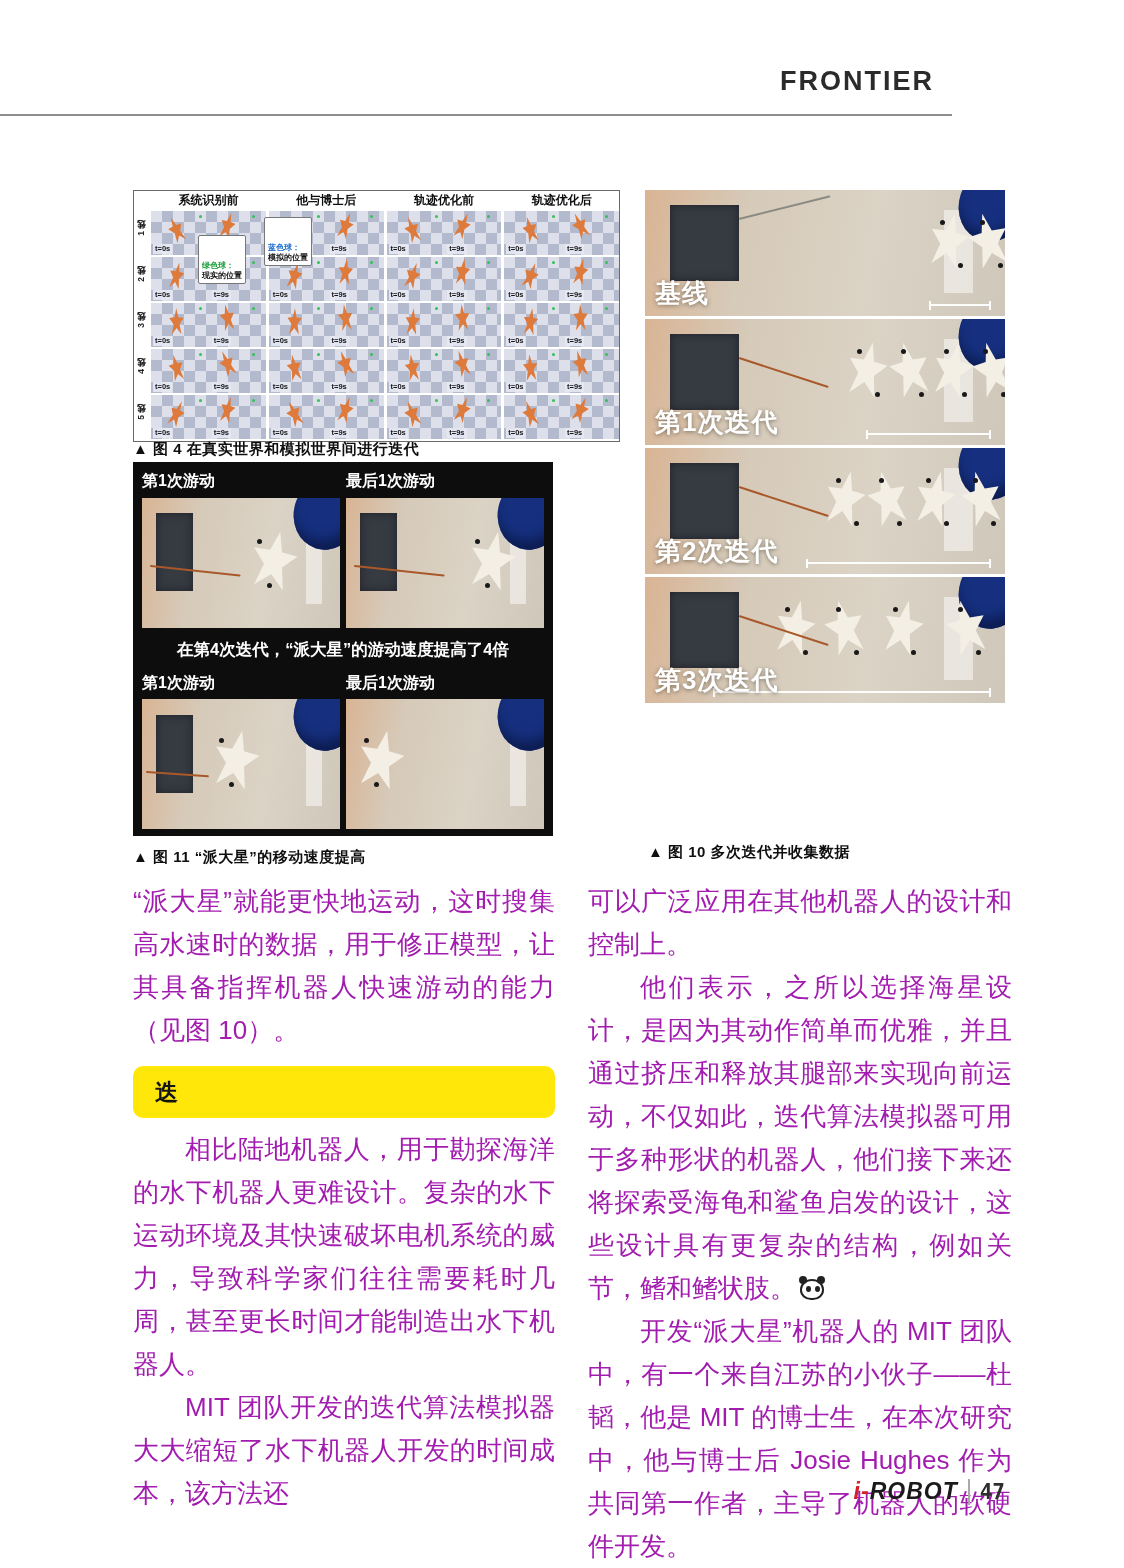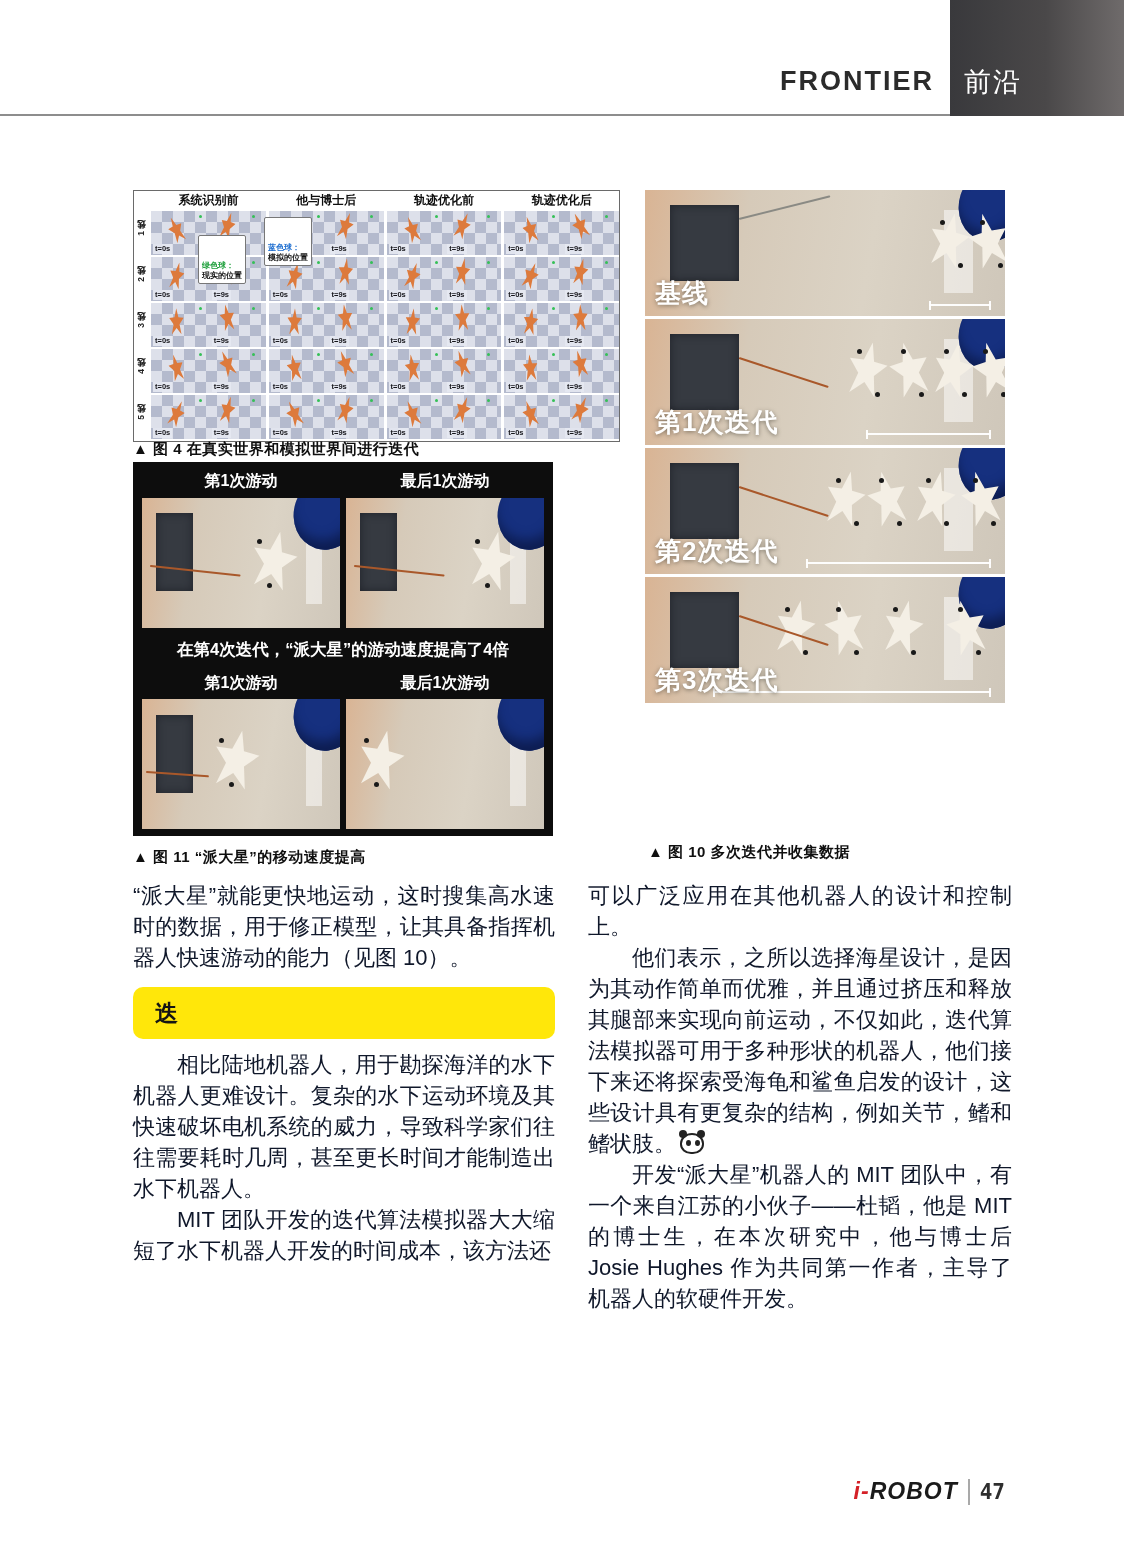--- a/index.html
+++ b/index.html
@@ -58,30 +58,30 @@
   
   .fig10 { position:absolute; left:645px; top:190px; width:360px; display:flex; flex-direction:column; gap:3px; }
   .f10-frame { height:126px; }
   .f10-label { position:absolute; left:10px; bottom:5px; color:#fff; font-weight:bold; font-size:26px;
                text-shadow:0 1px 4px rgba(50,45,35,.55); letter-spacing:1px;text-align:center; }
 
   
   .fig11 { position:absolute; left:133px; top:462px; width:420px; height:374px; background:#0d0d0d;
            padding:7px 9px; display:flex; flex-direction:column; justify-content:space-between; }
   .f11-labelrow { display:flex; gap:6px; }
-  .f11-labelrow span { flex:1; text-align:center; color:#fff; font-weight:bold; font-size:16px; line-height:24px; }
+  .f11-labelrow span { flex:1; color:#fff; font-weight:bold; font-size:16px; line-height:24px; }
   .f11-photorow { display:flex; gap:6px; }
   .f11-photorow .photo { flex:1; height:130px; }
   .f11-mid { color:#fff; font-weight:bold; font-size:16.5px; text-align:center; line-height:34px; }
 
   
   .col-text { position:absolute; top:880px; width:424px; }
   .col-text.left { left:133px; width:422px; }
   .col-text.right { left:588px; }
-  .col-text p { font-size:22px; line-height:31px; color:#0f172a; text-align:justify; }
+  .col-text p { font-size:26px; line-height:43px; color:#a21caf; text-align:justify; }
   .col-text p.indent { text-indent:2em; }
   .yellow-box { height:52px; border-radius:10px; background:#ffe70a; margin:14px 0 10px;
                 display:flex; align-items:center; padding-left:22px;
                 font-size:23px; font-weight:bold; color:#141414; }
 
   
   .panda { position:relative; display:inline-block; width:24px; height:21px; background:#fff;
            border:2px solid #222; border-radius:50% 50% 46% 46%; vertical-align:-3px; margin-left:4px; }
   .panda::before { content:''; position:absolute; top:-5px; left:-3px; width:8px; height:8px; background:#222;
                    border-radius:50%; box-shadow:18px 0 0 #222; }
@@ -95,23 +95,20 @@
   .foot-div { width:2px; height:26px; background:#a9a9a9; }
   .foot-page { font-size:21px; font-weight:bold; color:#2e2e2e; font-family:"DejaVu Sans Mono",monospace; }
 </style>
 </head>
 <body>
 
 <div class="page">
 
   <div class="hdr-rule"></div>
   <div class="hdr-frontier">FRONTIER</div>
-  <div class="hdr-box">
-    <span>前沿</span>
-  </div>
 
   <div class="fig9">
     <div class="f9-head">
         <div class=""></div>
         <div class="f9-col-label">系统识别前</div>
         <div class="f9-col-label">他与博士后</div>
         <div class="f9-col-label">轨迹优化前</div>
         <div class="f9-col-label">轨迹优化后</div>
       </div>
     <div class="f9-body">

